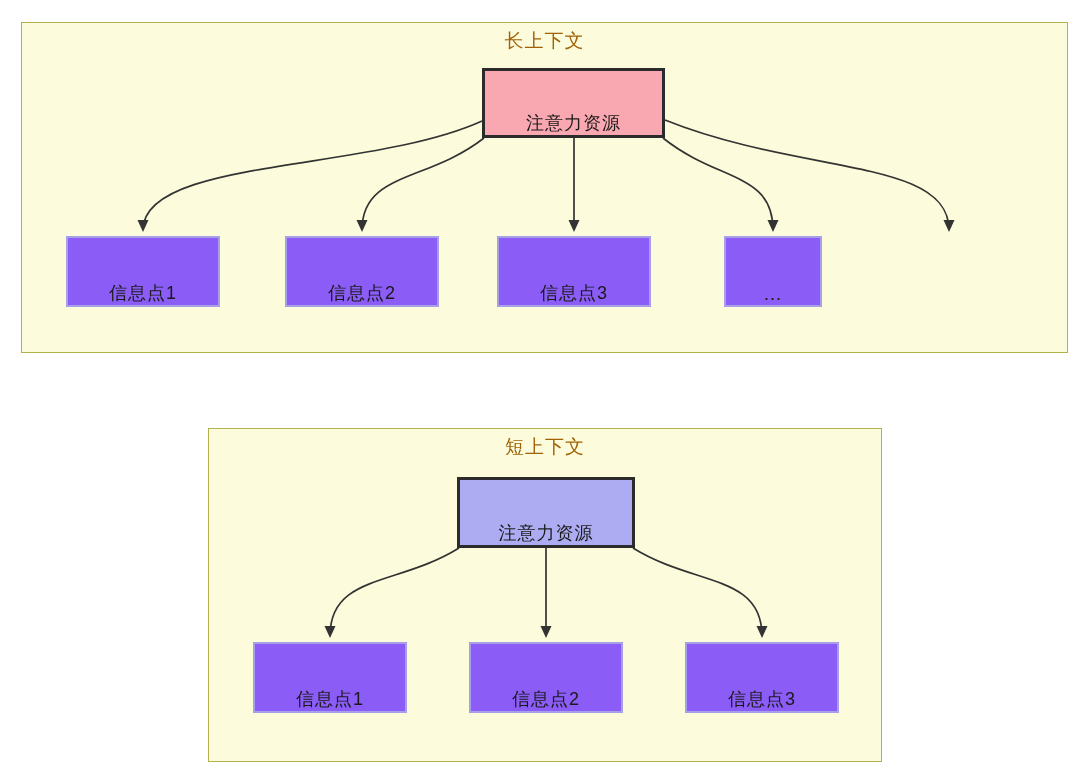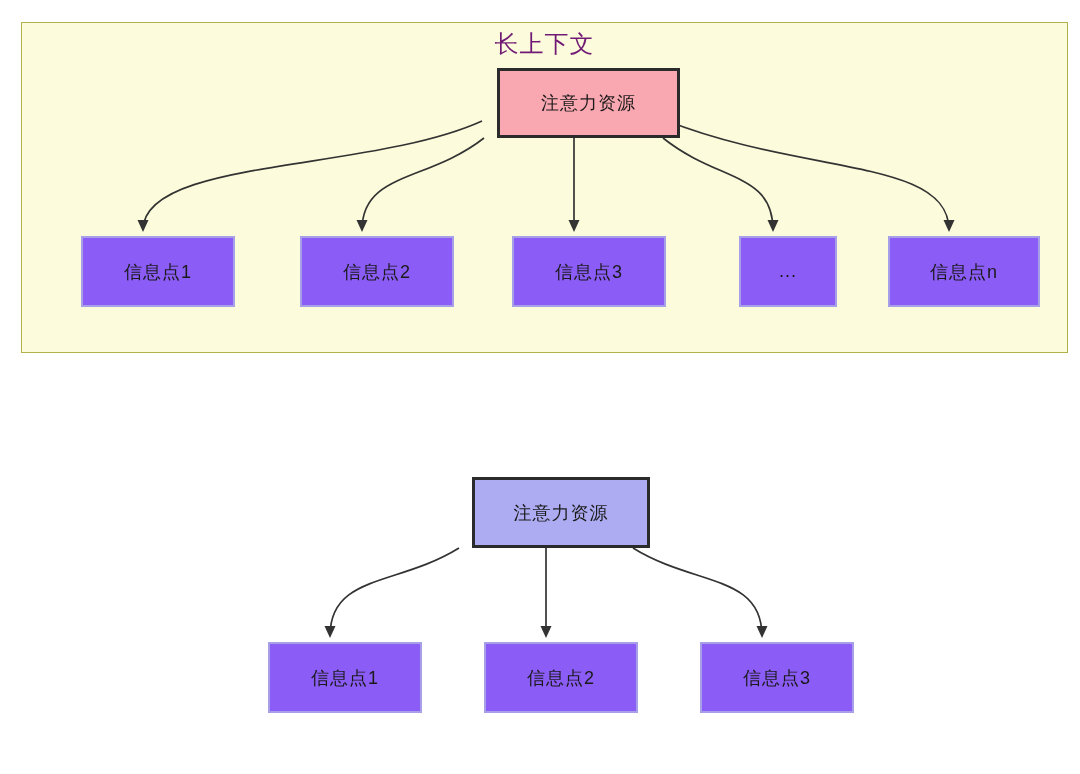--- a/index.html
+++ b/index.html
@@ -5,41 +5,44 @@
   html,body{margin:0;padding:0;background:#ffffff;}
   .canvas{
     position:relative;width:1080px;height:774px;background:#ffffff;overflow:hidden;
     font-family:"Liberation Sans","DejaVu Sans",sans-serif;color:#1f1f1f;
   }
   .panel{
     position:absolute;background:#fcfcdc;border:1.5px solid #b2b24c;box-sizing:border-box;
   }
   .panel-title{
     position:absolute;top:5px;left:0;width:100%;text-align:center;
-    font-size:24px;font-weight:500;color:#701a75;letter-spacing:1px;
+    font-size:19px;font-weight:500;color:#a16207;letter-spacing:1px;
   }
   .edges{position:absolute;left:0;top:0;pointer-events:none;}
   .node{
-    position:absolute;box-sizing:border-box;display:flex;align-items:center;justify-content:center;
-    font-size:18px;font-weight:500;color:#1a1a1a;text-align:center;letter-spacing:1px;margin-left:15px;
+    position:absolute;box-sizing:border-box;display:flex;align-items:flex-end;justify-content:center;
+    font-size:18px;font-weight:500;color:#1a1a1a;text-align:center;letter-spacing:1px;
   }
   .node.source{border:3px solid #2b2b2b;}
   .node.source-pink{background:#f9a7b0;}
   .node.source-purple{background:#adacf2;}
   .node.info{background:#8b5cf6;border:2px solid #a79fe8;}
 </style>
 </head>
 <body>
 
 <div class="canvas">
 
   <section class="panel" style="left:21px;top:22px;width:1047px;height:331px;">
     <div class="panel-title">长上下文</div>
   </section>
 
+  <section class="panel" style="left:208px;top:428px;width:674px;height:334px;">
+    <div class="panel-title">短上下文</div>
+  </section>
 
   <svg class="edges" width="1080" height="774" viewBox="0 0 1080 774">
     <defs>
       <marker id="arrow" markerUnits="userSpaceOnUse" markerWidth="13" markerHeight="12" refX="10" refY="5.5" orient="auto">
         <path d="M0,0 L12,5.5 L0,11 z" fill="#333333"></path>
       </marker>
     </defs>
     <g stroke="#333333" stroke-width="1.7" fill="none">
 
       <path d="M 482 121 C 370 172, 143 158, 143 230" marker-end="url(#arrow)"></path>
@@ -62,23 +65,20 @@
   </div>
   <div class="node info" style="left:285px;top:236px;width:154px;height:71px;">
     <span>信息点2</span>
   </div>
   <div class="node info" style="left:497px;top:236px;width:154px;height:71px;">
     <span>信息点3</span>
   </div>
   <div class="node info" style="left:724px;top:236px;width:98px;height:71px;">
     <span>...</span>
   </div>
-  <div class="node info" style="left:873px;top:236px;width:152px;height:71px;">
-    <span>信息点n</span>
-  </div>
 
   <div class="node source source-purple" style="left:457px;top:477px;width:178px;height:71px;">
     <span>注意力资源</span>
   </div>
   <div class="node info" style="left:253px;top:642px;width:154px;height:71px;">
     <span>信息点1</span>
   </div>
   <div class="node info" style="left:469px;top:642px;width:154px;height:71px;">
     <span>信息点2</span>
   </div>

